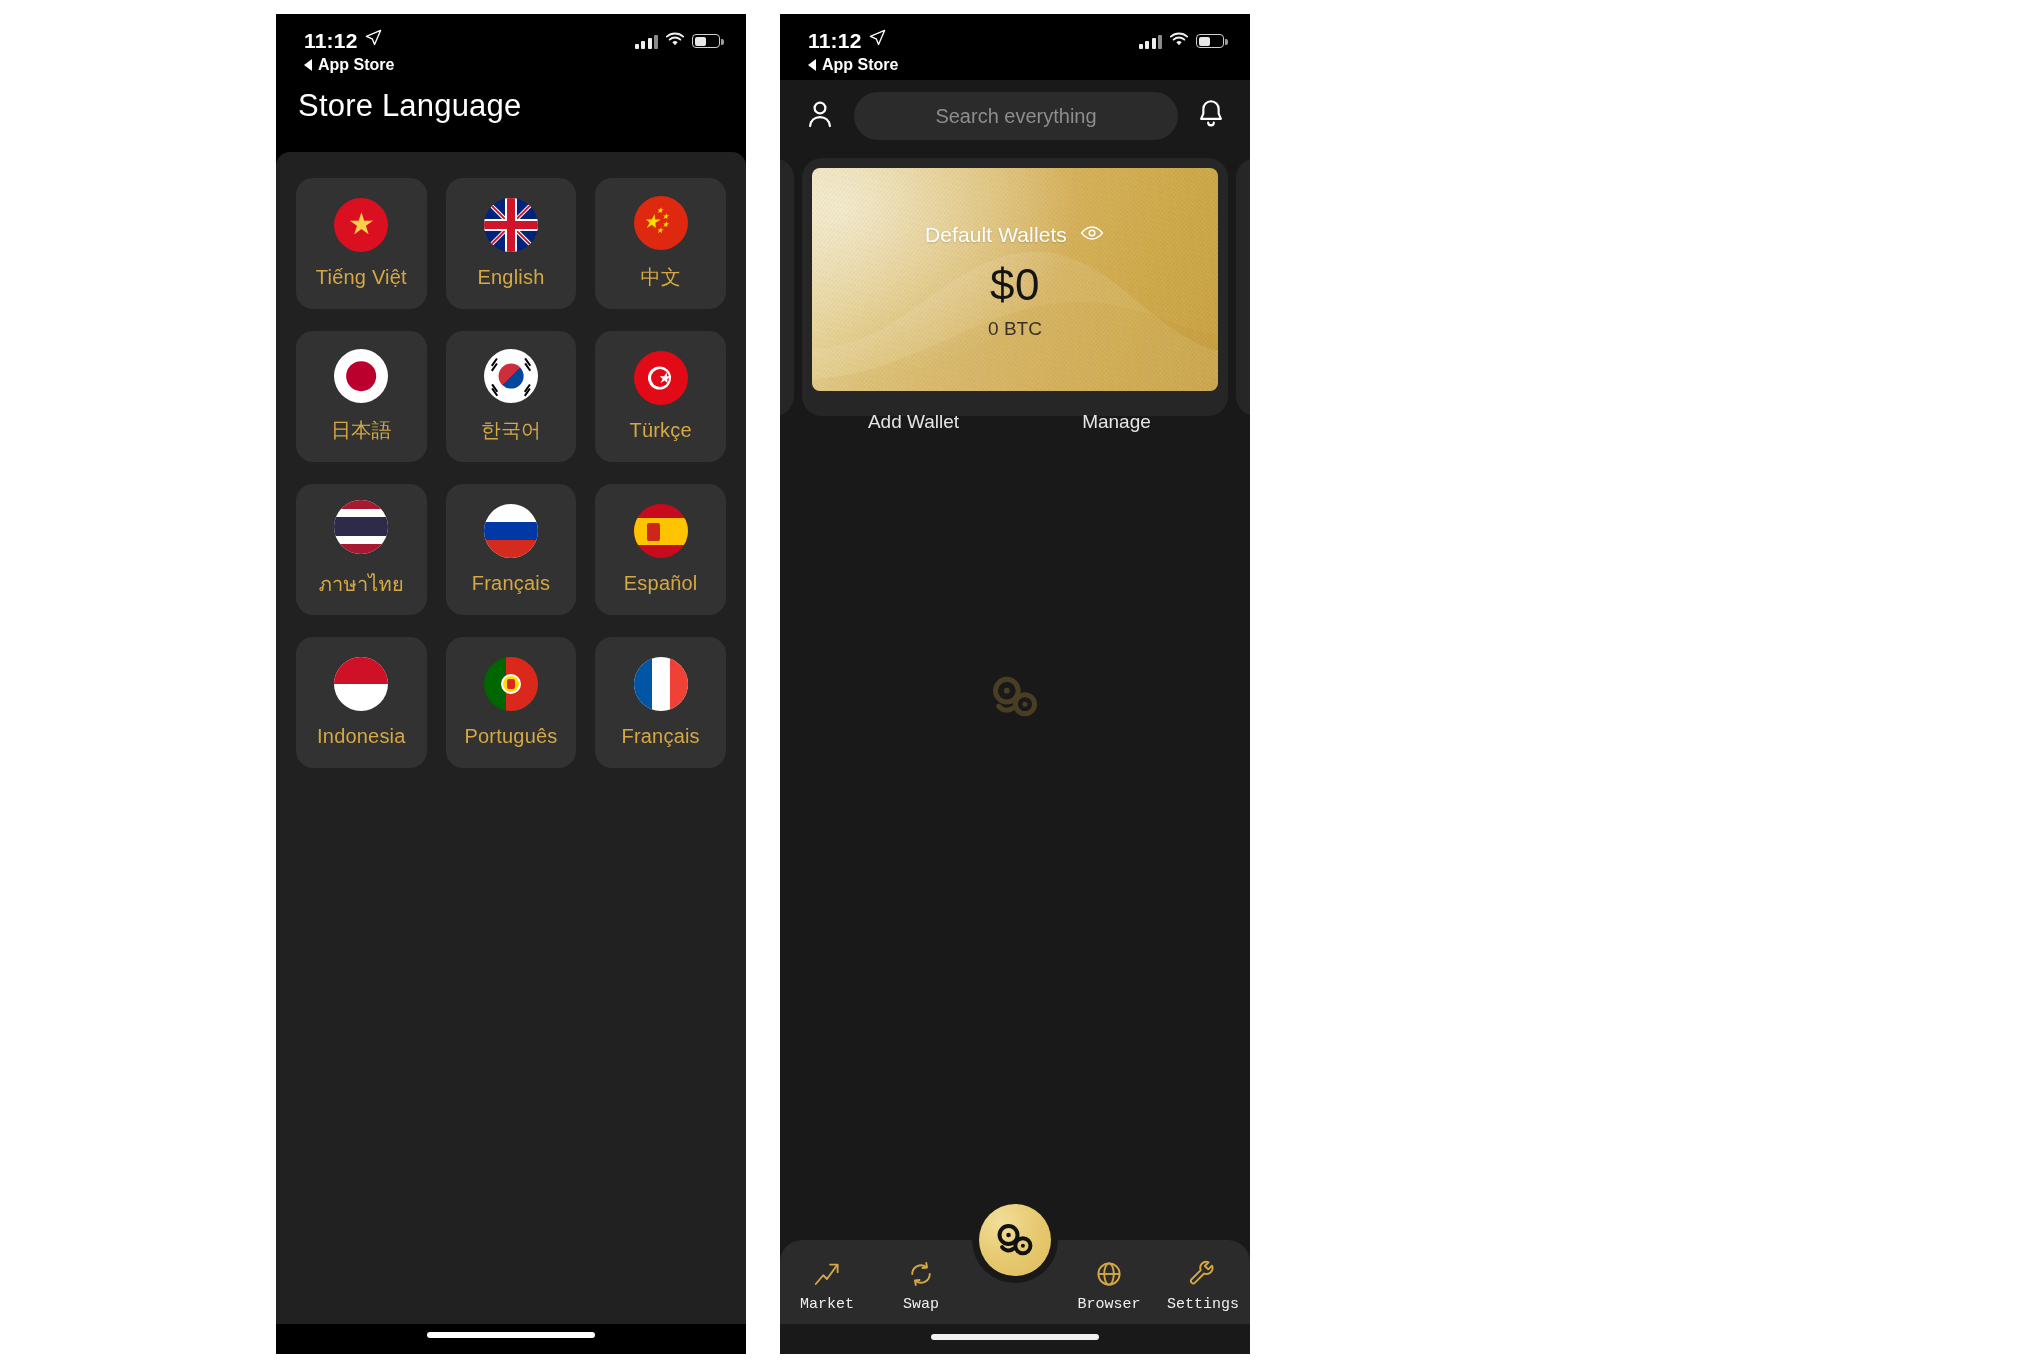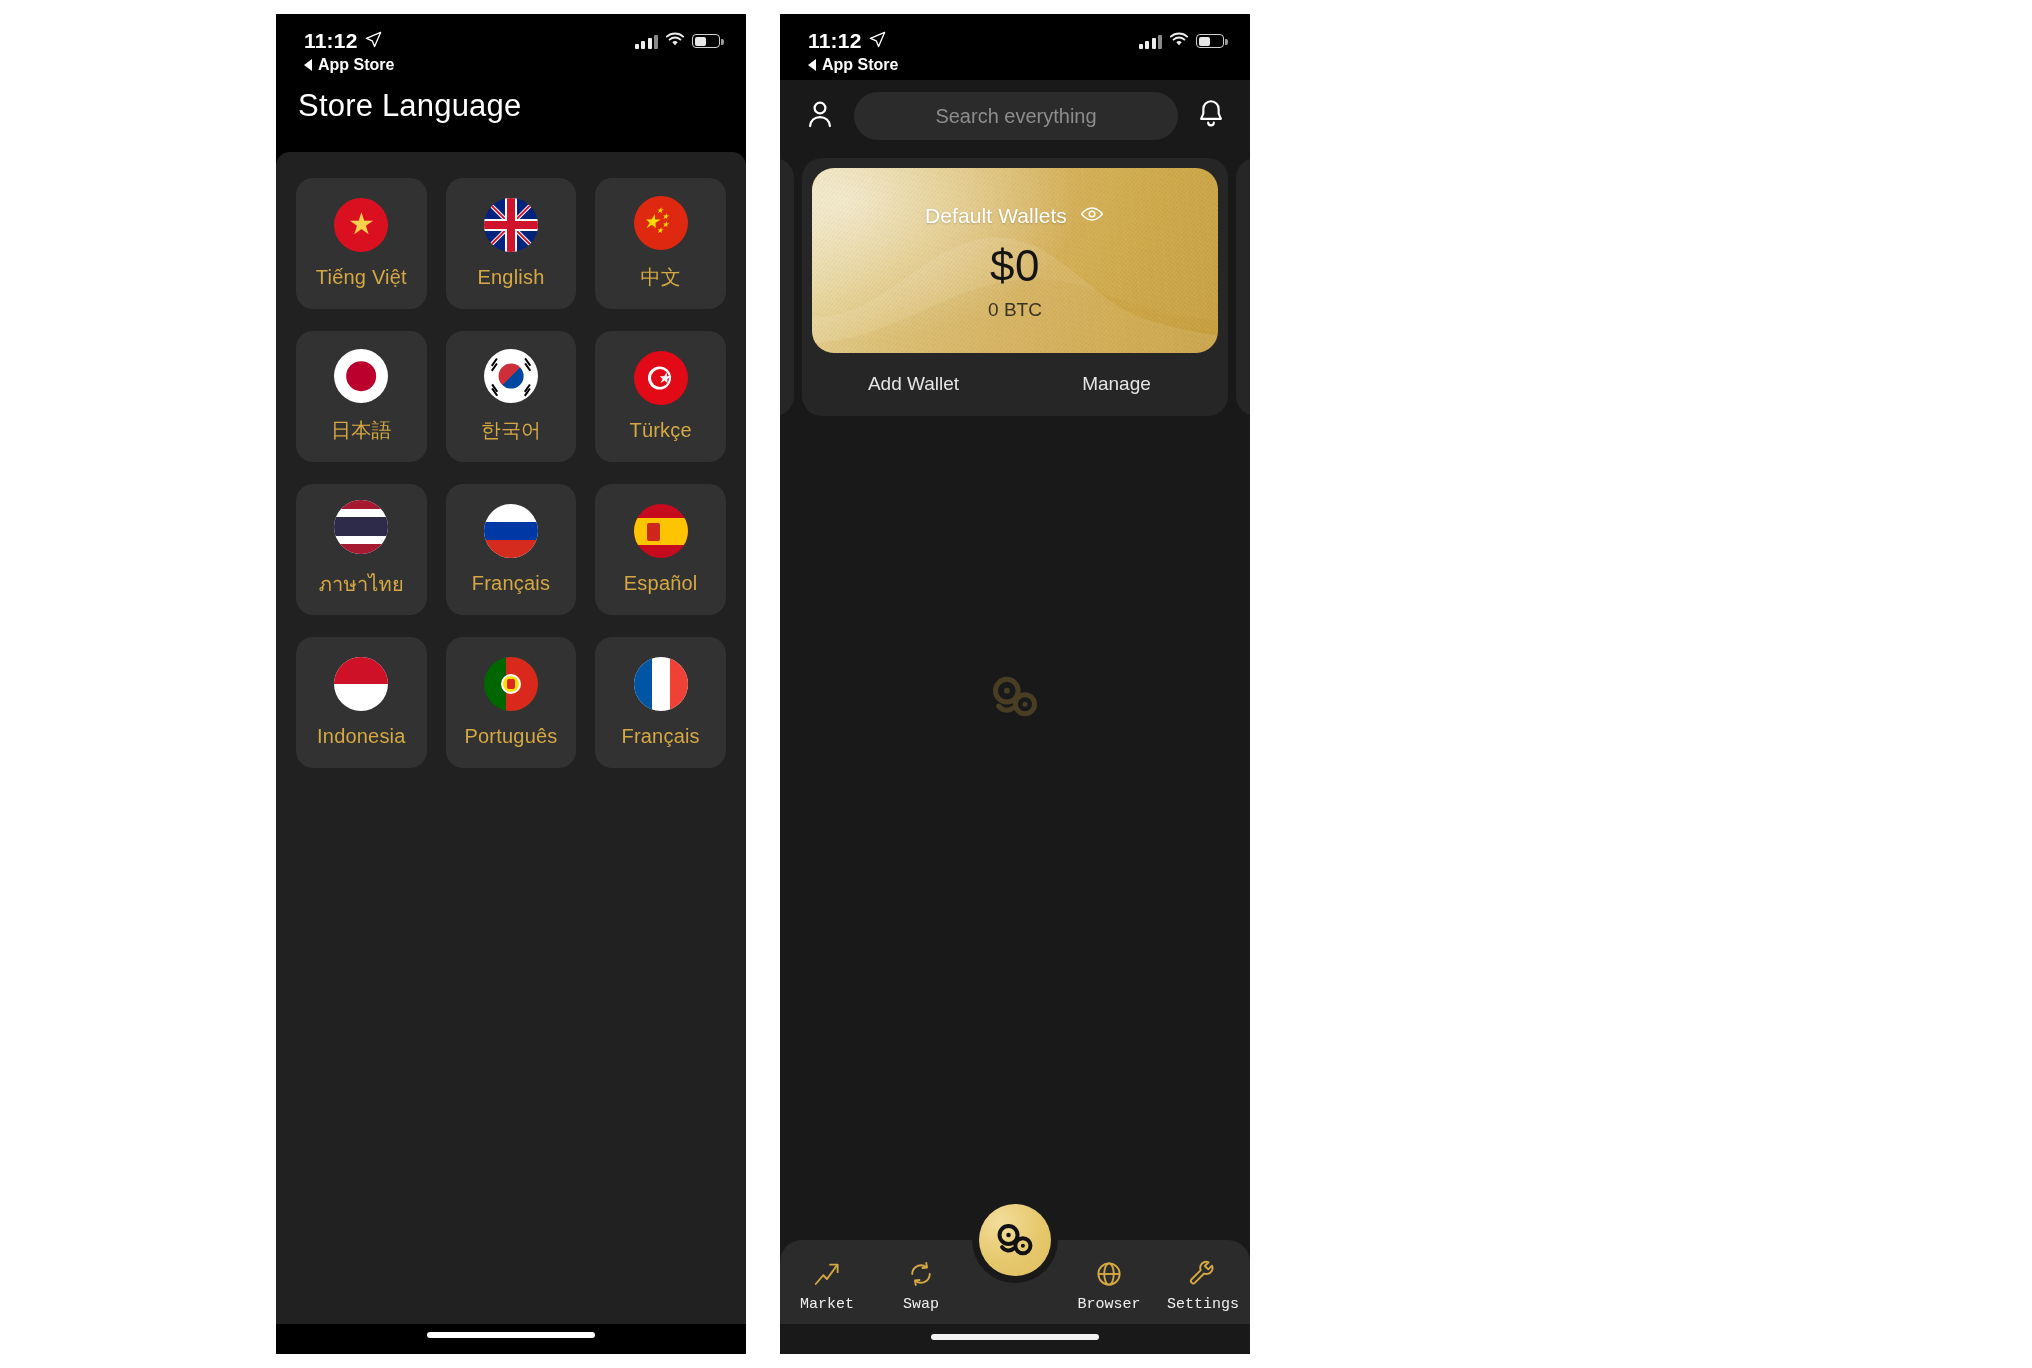--- a/index.html
+++ b/index.html
@@ -18,21 +18,21 @@
   }
   #phone-left  { left: 276px; width: 470px; }
   #phone-right { left: 780px; width: 470px; }
 
   
   .statusbar {
     position: relative; height: 46px; width: 100%;
     display: flex; align-items: center; justify-content: space-between;
     padding: 8px 26px 0 28px;
   }
-  .sb-left { display: flex; align-items: center; gap: 7px; }
+  .sb-left { display: flex; align-items: flex-start; gap: 7px; }
   .sb-time { color: #fff; font-size: 21px; font-weight: bold; letter-spacing: .2px; }
   .loc-arrow { display: block; }
   .sb-right { display: flex; align-items: center; gap: 7px; }
   .bars { display: flex; align-items: flex-end; gap: 2.5px; height: 15px; }
   .bars i { display: block; width: 4px; background: #eee; border-radius: 1px; }
   .bars i:nth-child(1) { height: 5px; }
   .bars i:nth-child(2) { height: 8px; }
   .bars i:nth-child(3) { height: 11px; }
   .bars i:nth-child(4) { height: 14px; background: #8a8a8a; }
   .batt { position: relative; width: 28px; height: 14px; border: 1.6px solid #cfcfcf;
@@ -157,21 +157,21 @@
   }
   .card-peek {
     position: absolute; left: 456px; width: 60px; top: 0; height: 258px;
     background: #262626; border-radius: 20px;
   }
   .card-peek-l {
     position: absolute; left: -46px; width: 60px; top: 0; height: 258px;
     background: #262626; border-radius: 20px;
   }
   .gold-card {
-    position: relative; height: 185px; border-radius: 22px; overflow: hidden;
+    position: relative; height: 223px; border-radius: 8px; overflow: hidden;
     background:
       radial-gradient(120% 160% at 8% 18%, rgba(255,255,255,.55) 0%, rgba(255,255,255,0) 48%),
       linear-gradient(108deg, #e8d79d 0%, #ddc071 26%, #d6b25c 52%, #cfa949 78%, #c9a143 100%);
     display: flex; flex-direction: column; align-items: center; justify-content: center;
   }
   .gold-card .wave {
     position: absolute; left: 0; right: 0; bottom: 0; height: 100%;
     opacity: .5; pointer-events: none;
   }
   .gold-card .grain {

